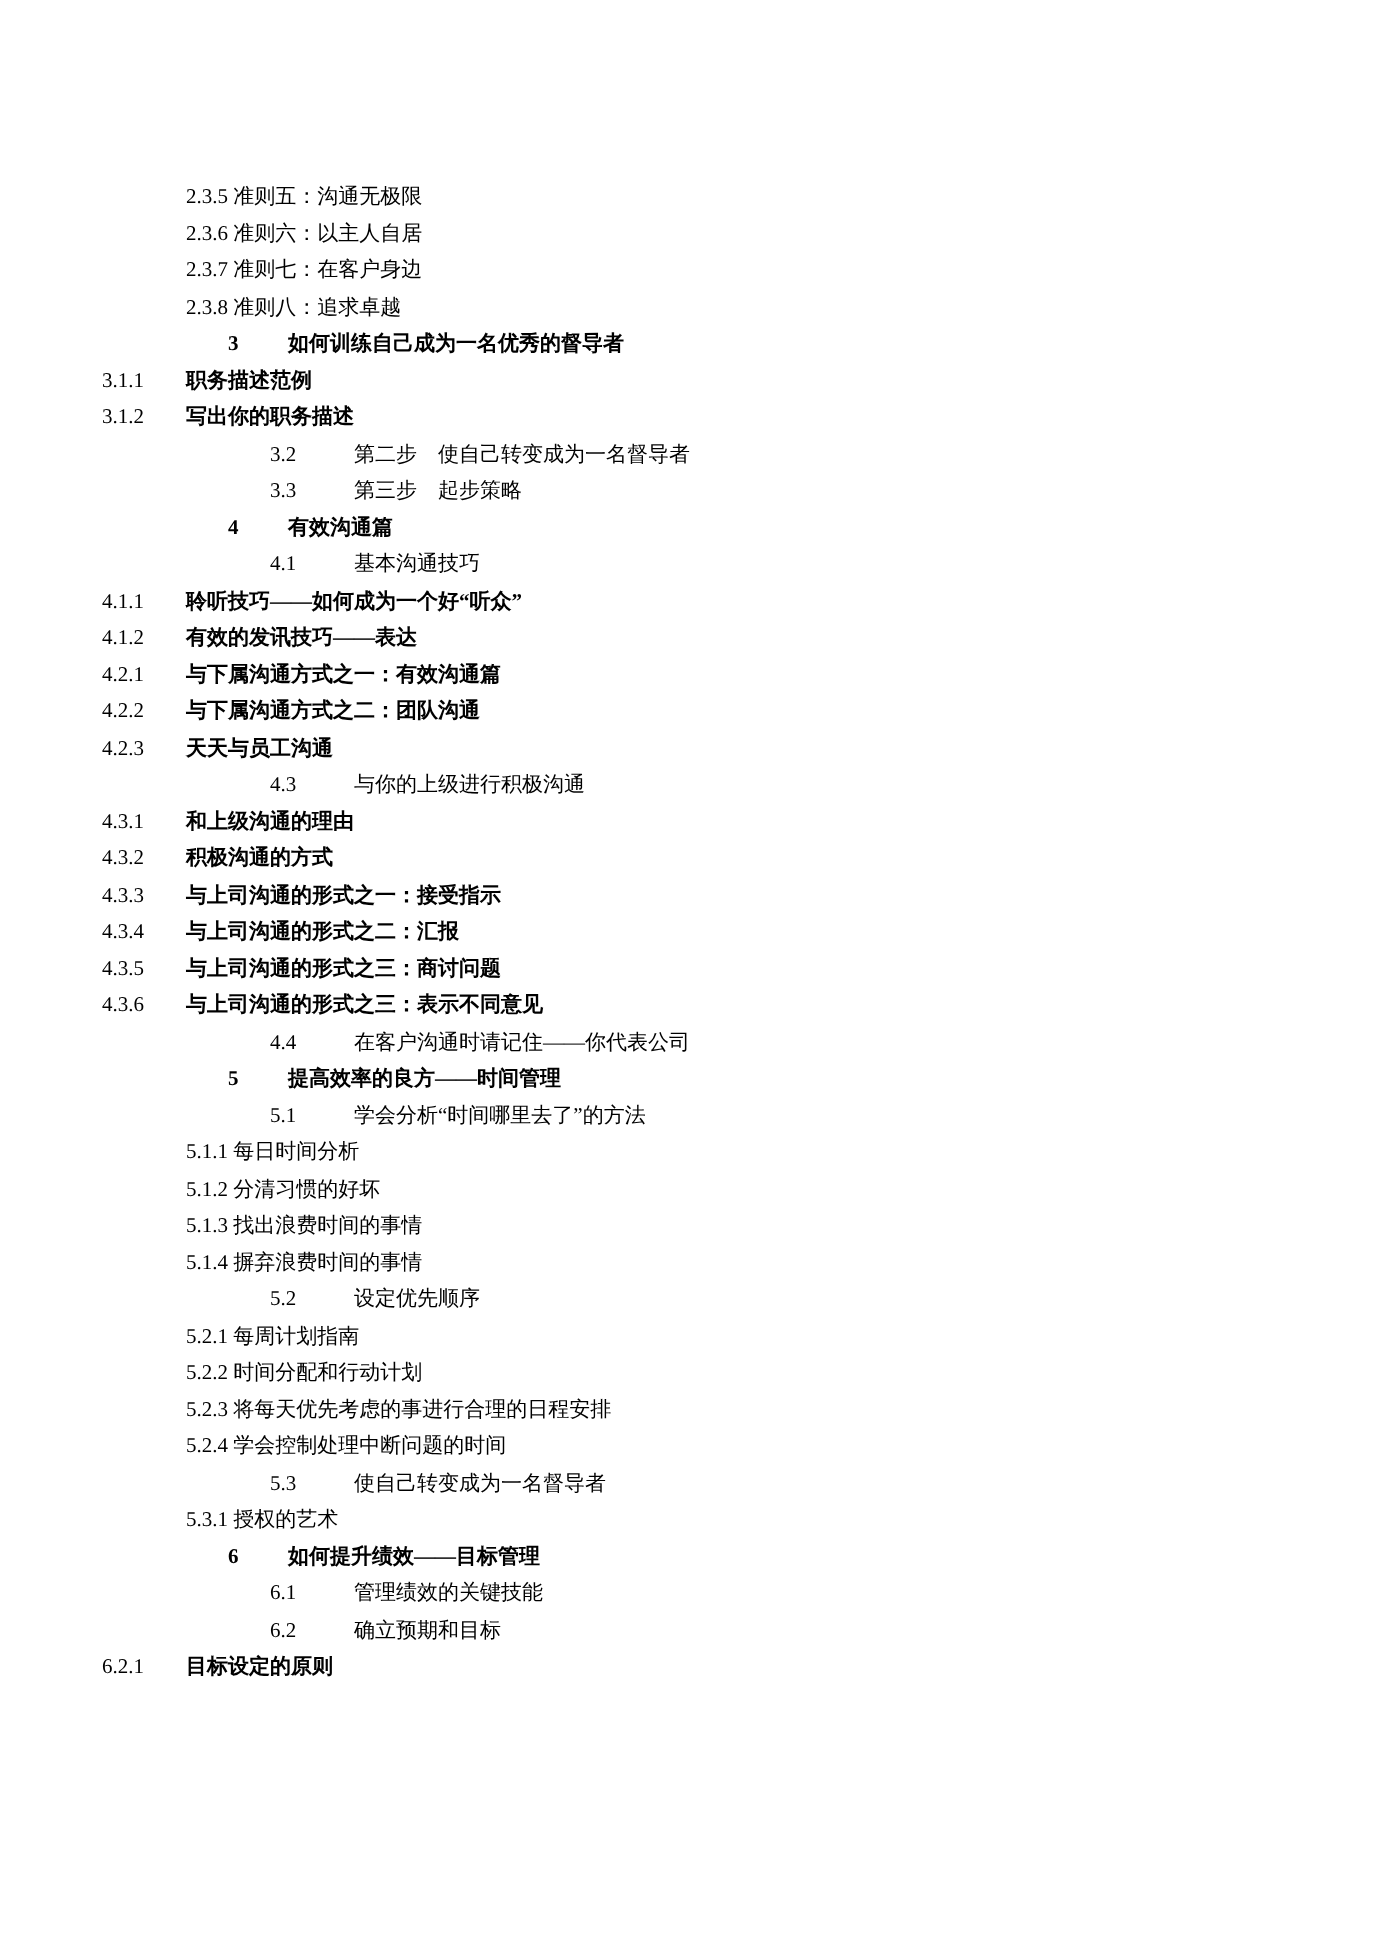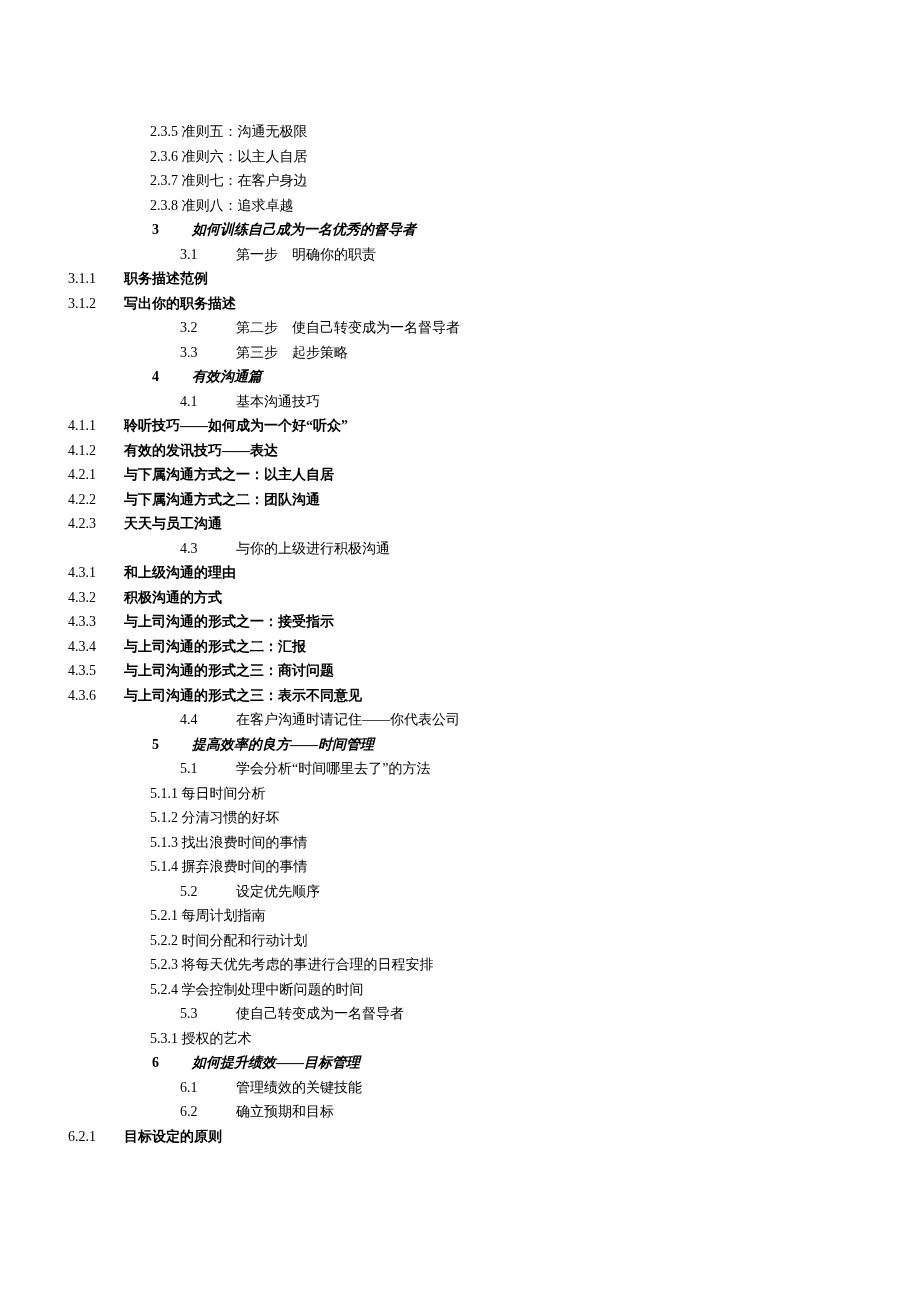--- a/index.html
+++ b/index.html
@@ -17,21 +17,20 @@
       font-weight: bold;
       display: flex;
     }
     .section-title .num {
       display: inline-block;
       min-width: 28px;
       margin-left: 92px;
     }
     .section-title .text {
       margin-left: 12px;
-      font-style: italic;
     }
     .sub-row {
       display: flex;
     }
     .sub-row .num {
       display: inline-block;
       min-width: 36px;
       margin-left: 120px;
     }
     .sub-row .text {
@@ -46,21 +45,21 @@
       text-align: center;
     }
     .subsub-row .text {
       margin-left: 20px;
       font-weight: bold;
     }
     .subsub-tight {
       display: flex;
     }
     .subsub-tight .combined {
-      margin-left: 90px;
+      margin-left: 64px;
     }
   </style>
 </head>
 <body>
 
 <div id="doc-root">
     <div class="subsub-tight">
       <span class="combined">2.3.5 准则五：沟通无极限</span>
     </div>
     <div class="subsub-tight">
@@ -69,24 +68,20 @@
     <div class="subsub-tight">
       <span class="combined">2.3.7 准则七：在客户身边</span>
     </div>
     <div class="subsub-tight">
       <span class="combined">2.3.8 准则八：追求卓越</span>
     </div>
     <div class="section-title">
       <span class="num">3</span>
       <span class="text">如何训练自己成为一名优秀的督导者</span>
     </div>
-    <div class="sub-row">
-      <span class="num">3.1</span>
-      <span class="text">第一步　明确你的职责</span>
-    </div>
     <div class="subsub-row">
       <span class="num">3.1.1</span>
       <span class="text">职务描述范例</span>
     </div>
     <div class="subsub-row">
       <span class="num">3.1.2</span>
       <span class="text">写出你的职务描述</span>
     </div>
     <div class="sub-row">
       <span class="num">3.2</span>
@@ -107,21 +102,21 @@
     <div class="subsub-row">
       <span class="num">4.1.1</span>
       <span class="text">聆听技巧——如何成为一个好“听众”</span>
     </div>
     <div class="subsub-row">
       <span class="num">4.1.2</span>
       <span class="text">有效的发讯技巧——表达</span>
     </div>
     <div class="subsub-row">
       <span class="num">4.2.1</span>
-      <span class="text">与下属沟通方式之一：以主人自居</span>
+      <span class="text">与下属沟通方式之一：有效沟通篇</span>
     </div>
     <div class="subsub-row">
       <span class="num">4.2.2</span>
       <span class="text">与下属沟通方式之二：团队沟通</span>
     </div>
     <div class="subsub-row">
       <span class="num">4.2.3</span>
       <span class="text">天天与员工沟通</span>
     </div>
     <div class="sub-row">

